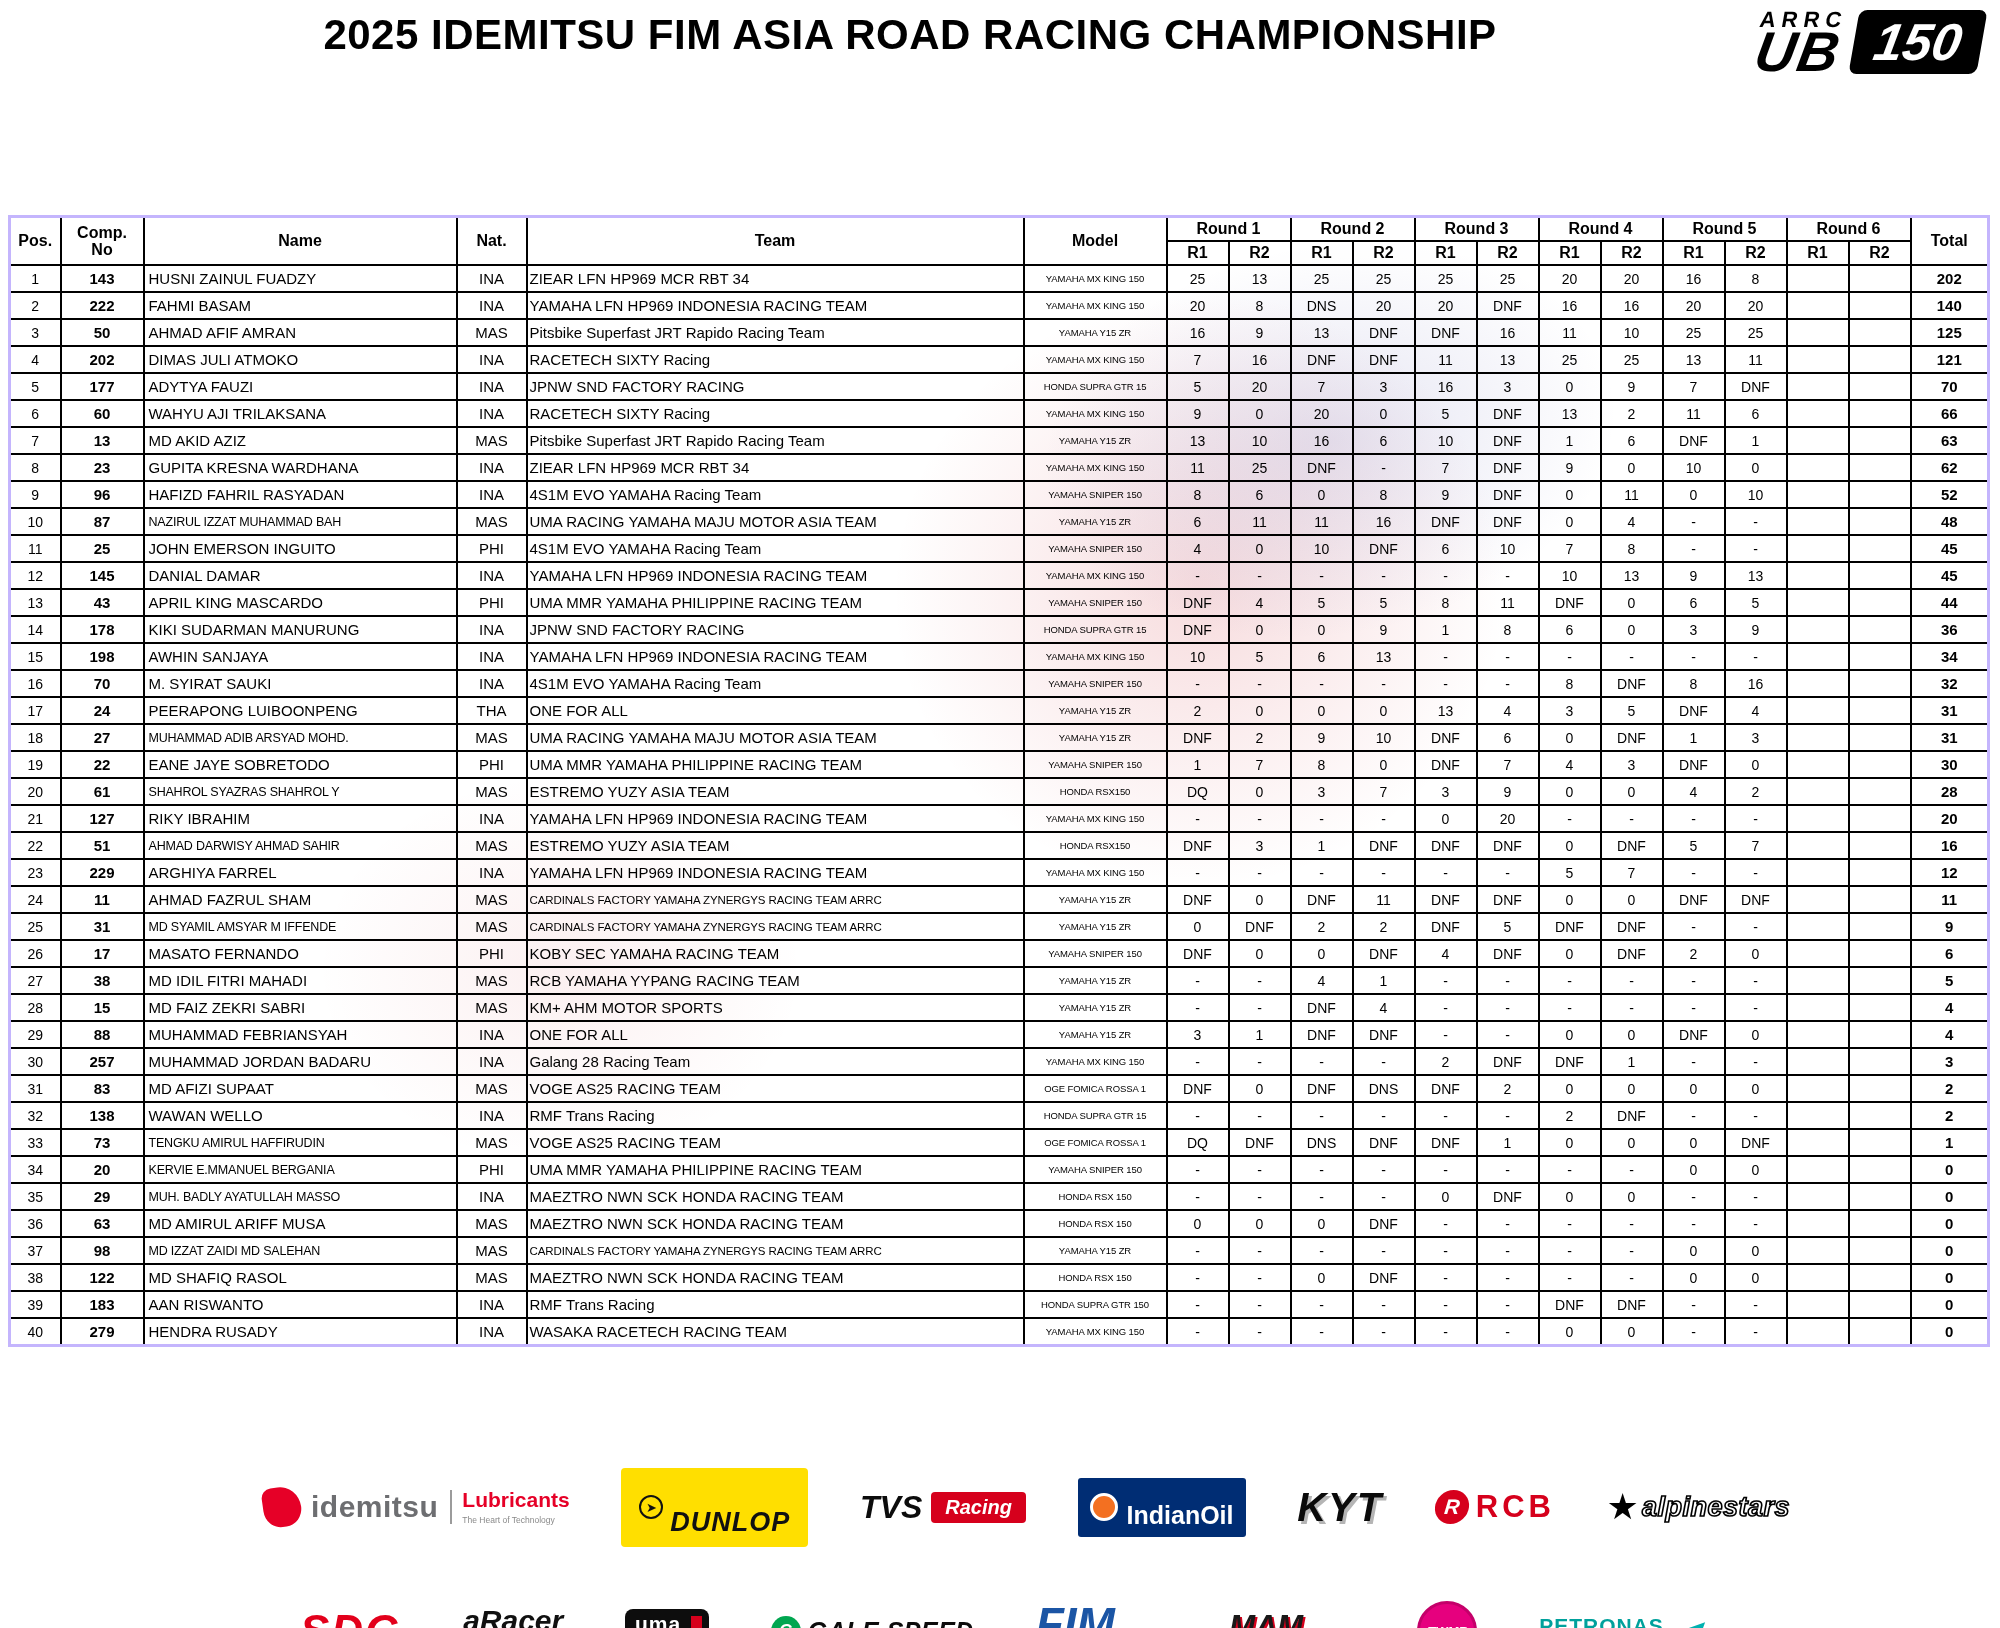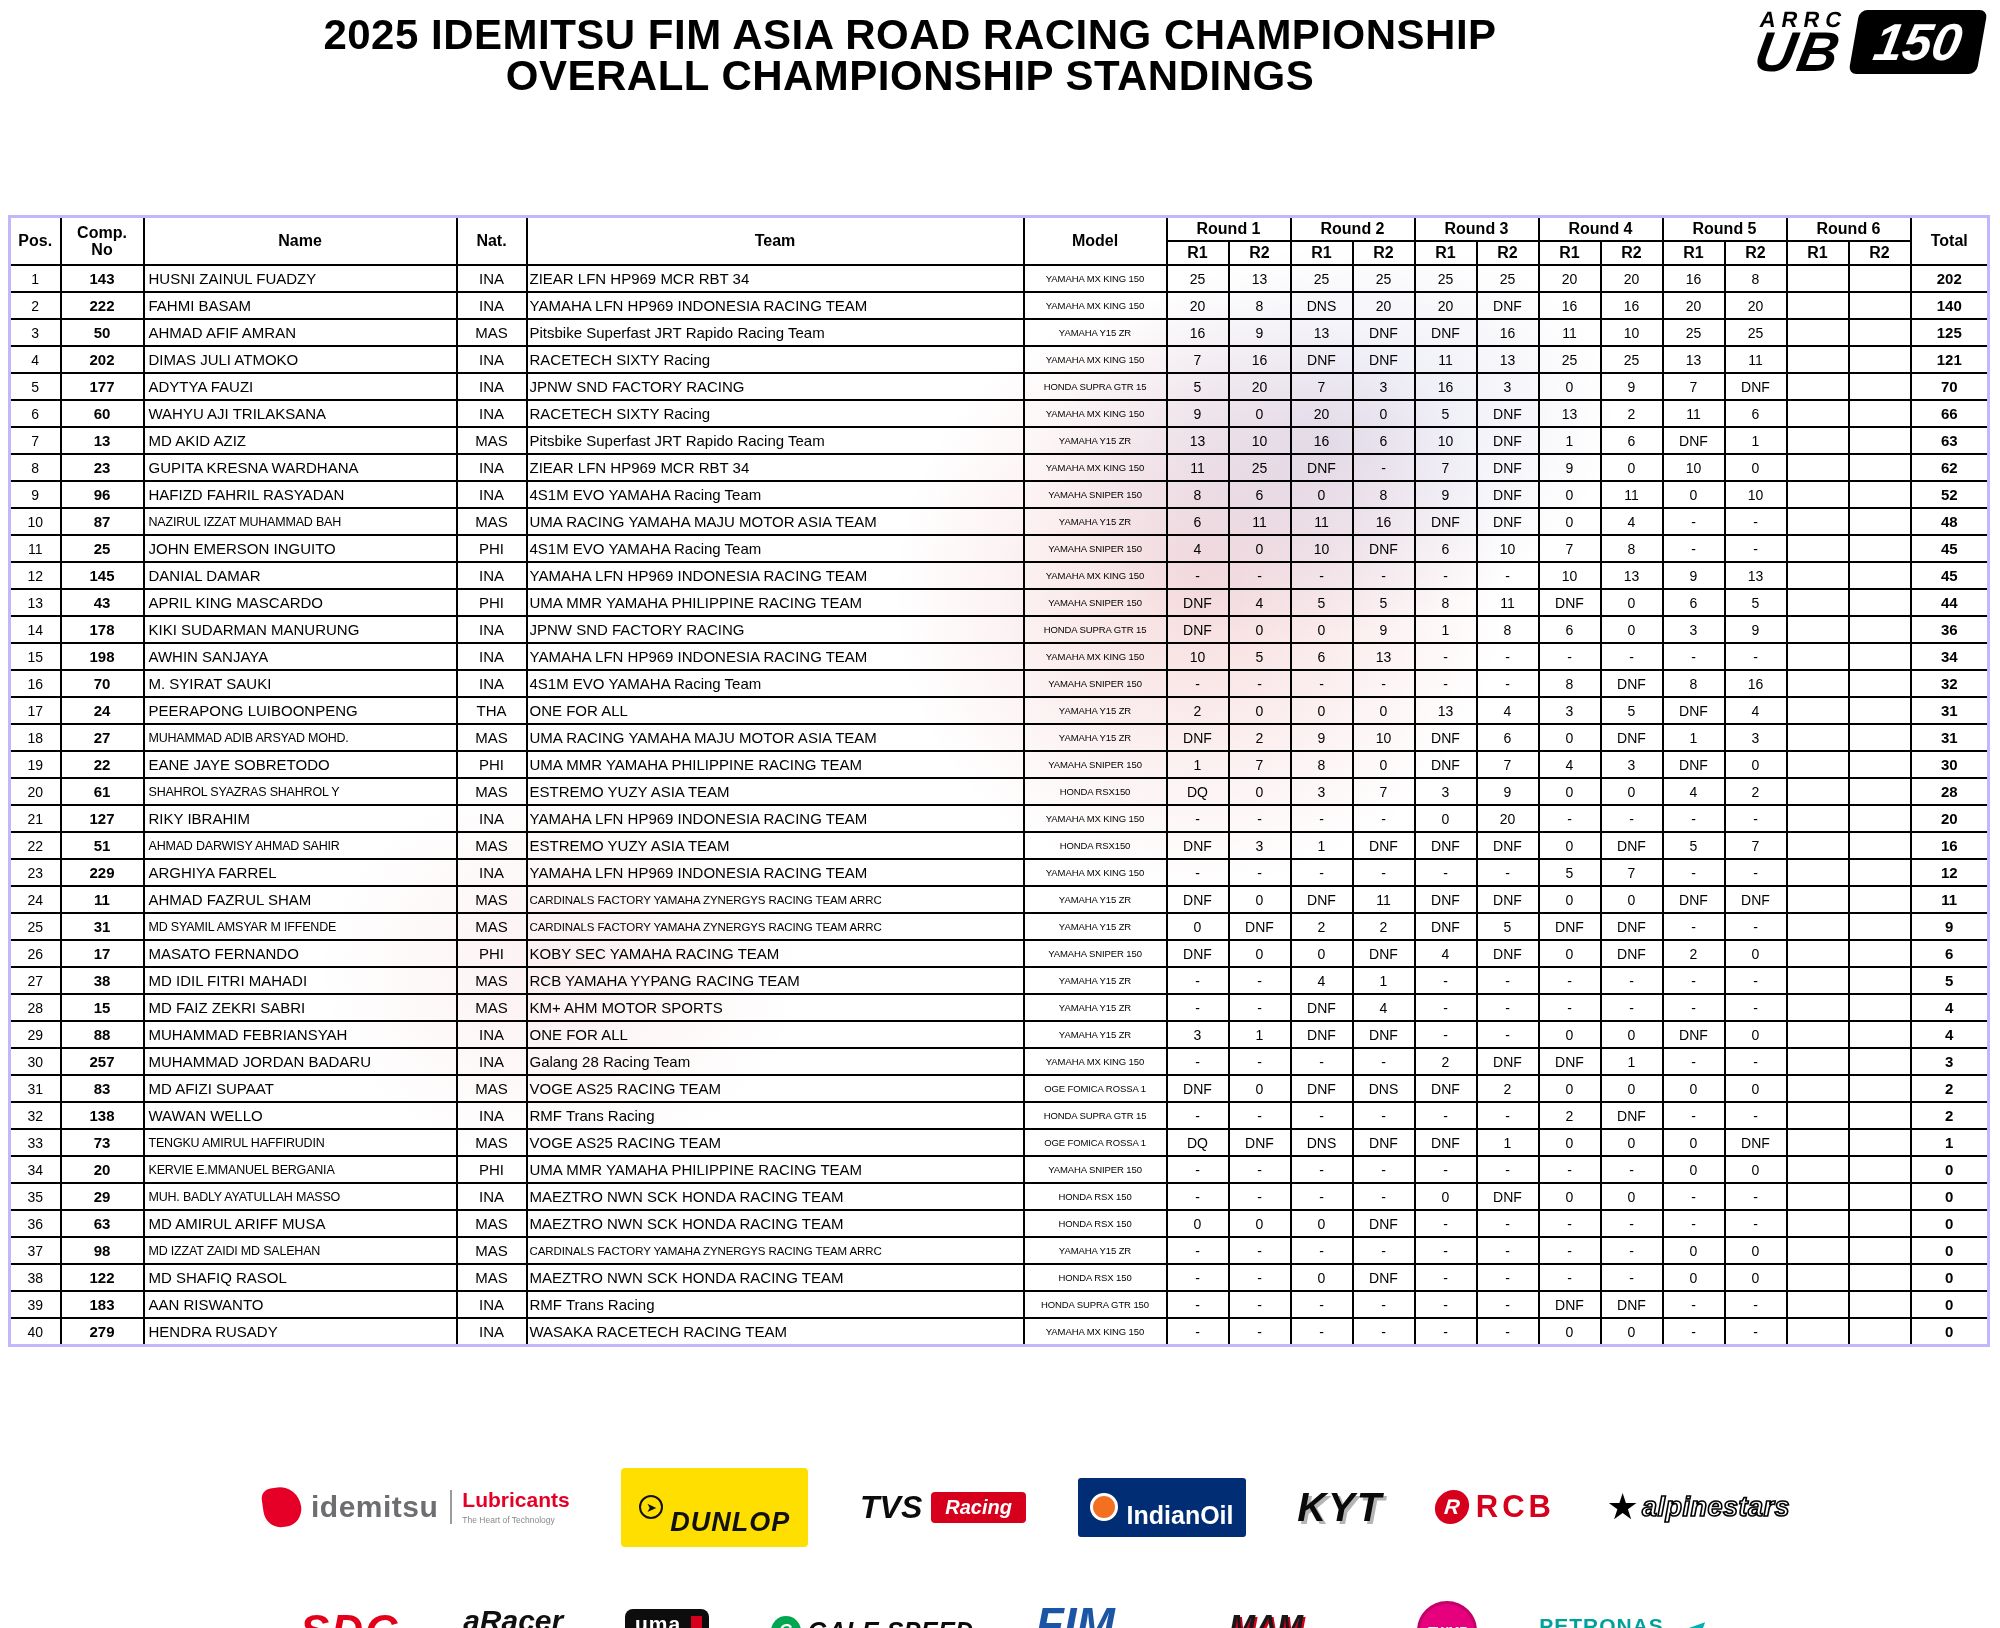--- a/index.html
+++ b/index.html
@@ -107,21 +107,20 @@
 </style>
 </head>
 <body>
 
 <div class="wm wm-red"></div>
 <div class="wm wm-blue"></div>
 <div class="wm wm-red2"></div>
 
 <div class="title-block">
   <div class="title-line">2025 IDEMITSU FIM ASIA ROAD RACING CHAMPIONSHIP</div>
-  <div class="title-line">OVERALL CHAMPIONSHIP STANDINGS</div>
 </div>
 
 <div class="arrc-logo">
   <div class="arrc-left">
     <span class="arrc-small">ARRC</span>
     <span class="arrc-ub">UB</span>
   </div>
   <div class="arrc-box">150</div>
 </div>
 

